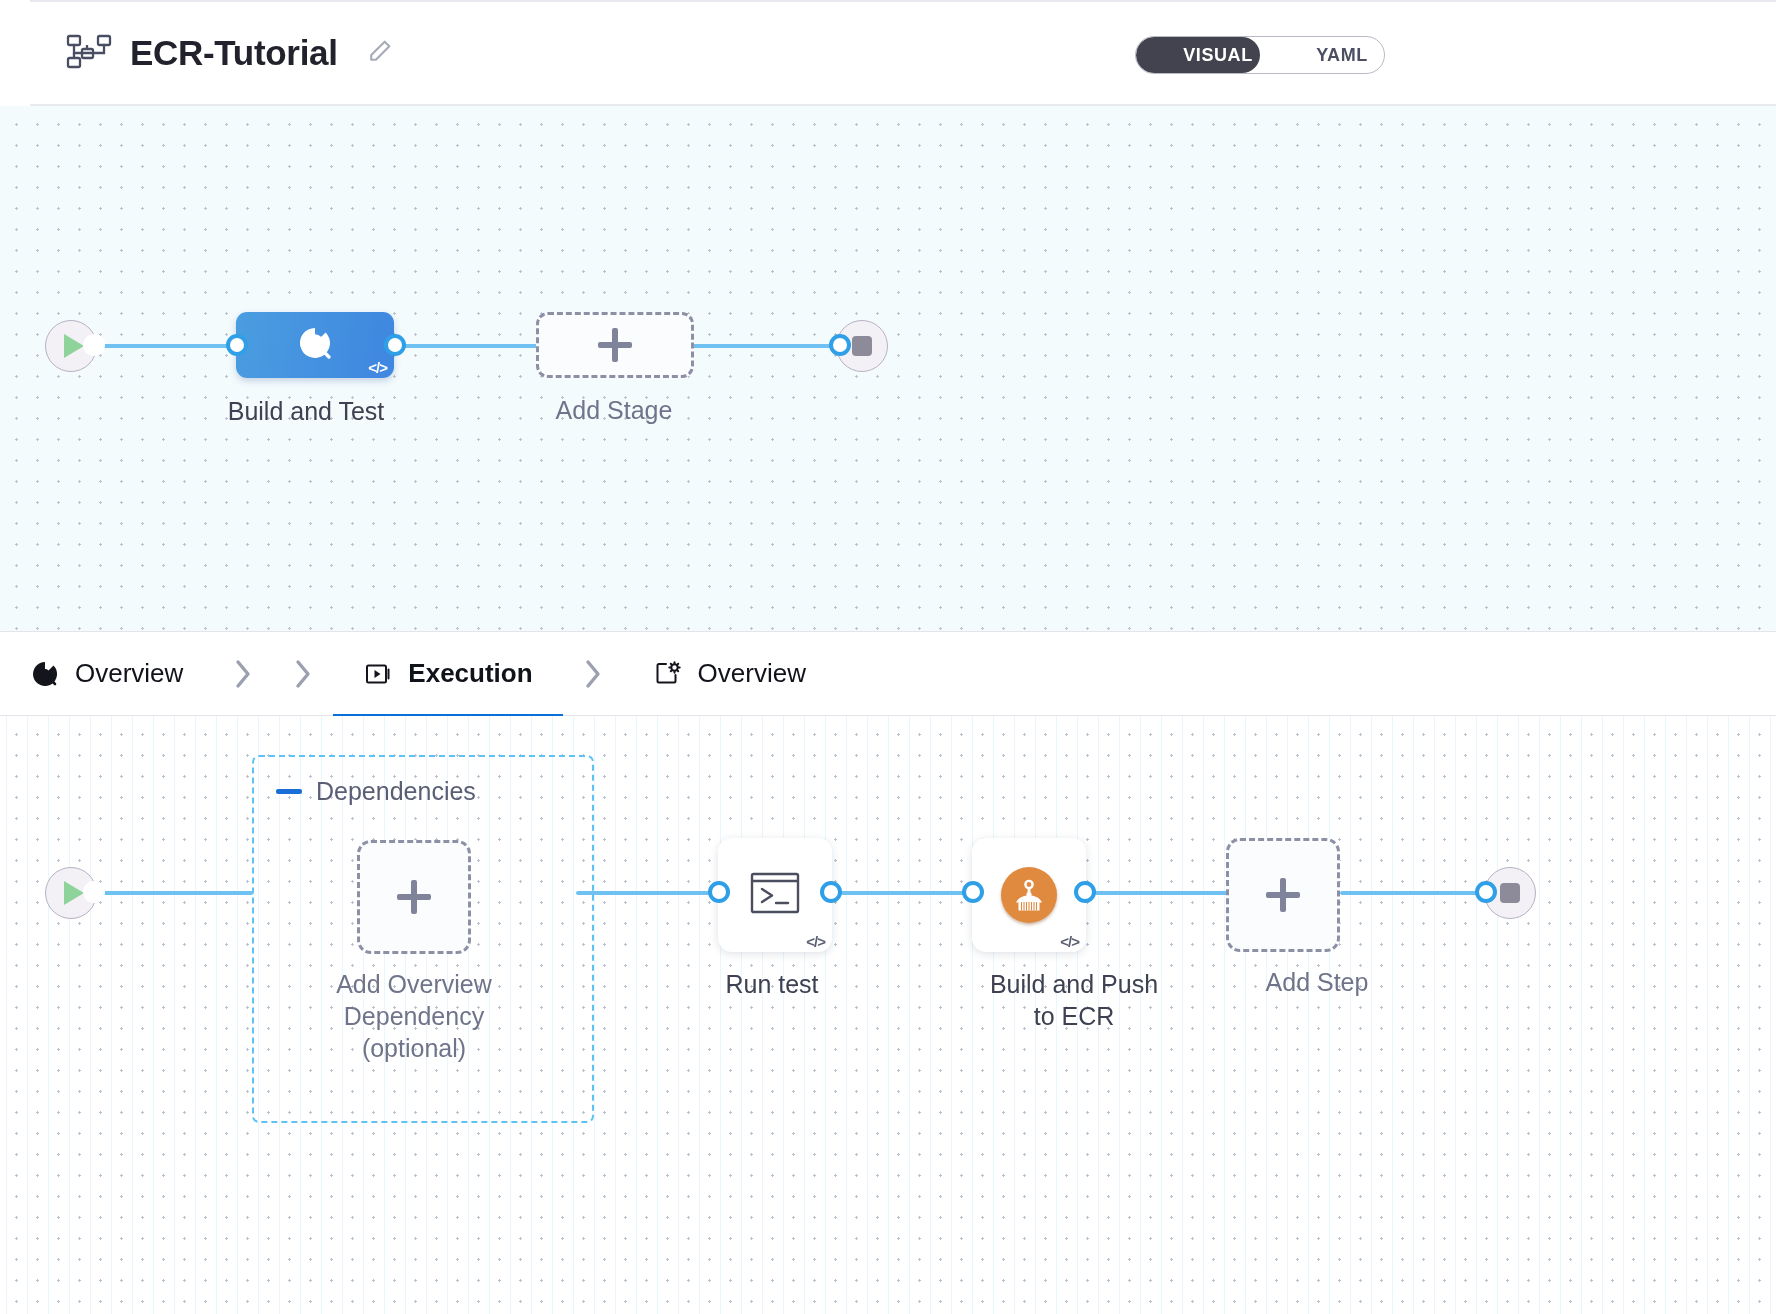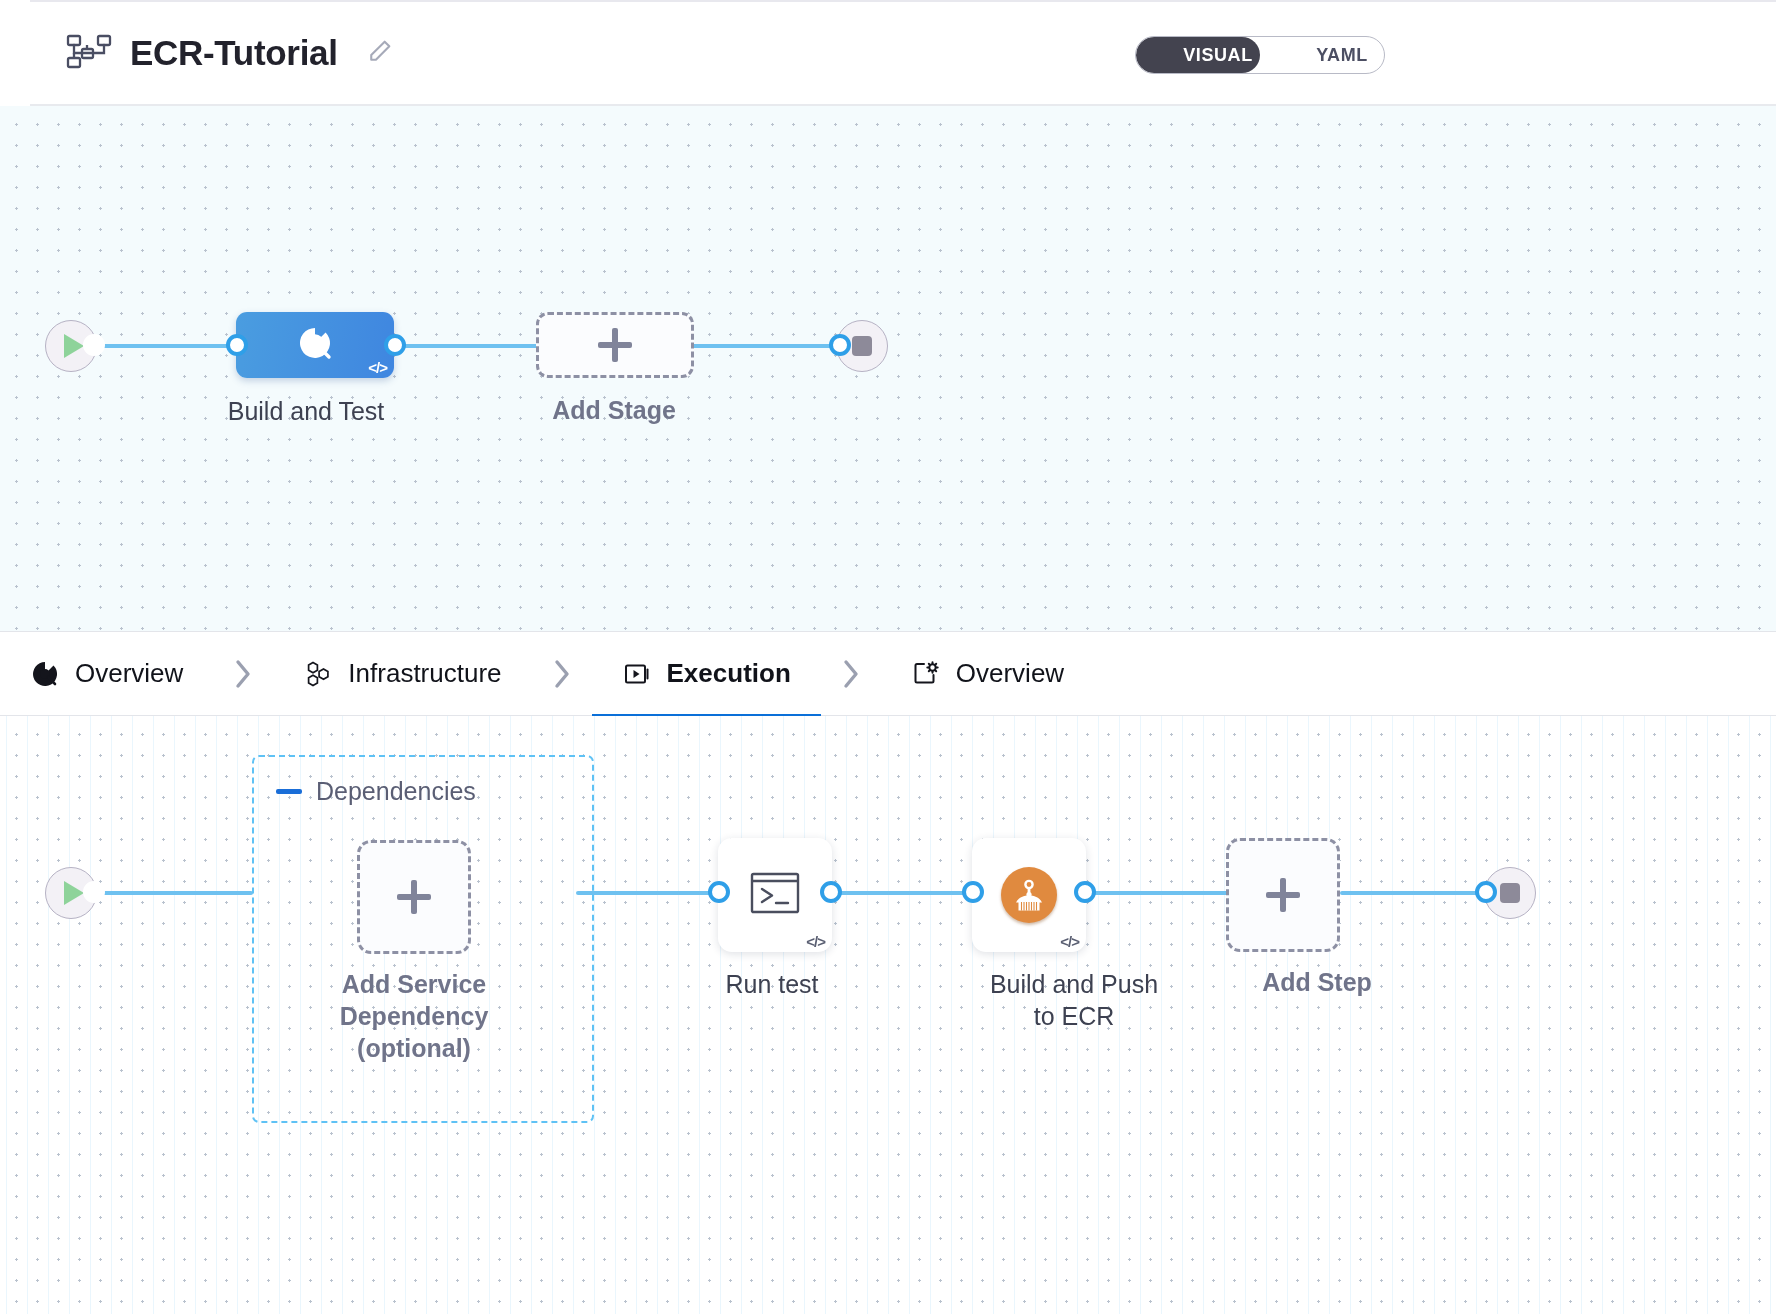--- a/index.html
+++ b/index.html
@@ -159,21 +159,21 @@
     content:""; position: absolute; background: #80849a; border-radius: 2px;
   }
   .plus::before { left: 0; top: 14px; width: 34px; height: 6px; }
   .plus::after  { top: 0; left: 14px; width: 6px; height: 34px; }
 
   .node-label {
     position: absolute; width: 300px; text-align: center;
     font-size: 25px; color: #3d4151; line-height: 1.28;
     white-space: pre-line;
   }
-  .node-label.muted { color: #70748a; font-weight: bold; }
+  .node-label.muted { color: #70748a; }
 
   .step-box {
     width: 114px; height: 114px; border-radius: 14px;
     background: #ffffff;
     box-shadow: 0 2px 9px rgba(30,40,70,0.14);
     display: flex; align-items: center; justify-content: center;
     position: relative; cursor: pointer;
   }
 
   
@@ -287,30 +287,20 @@
       </span>
       <span class="tab-label">Overview</span>
     </div>
 
     <span class="tab-sep">
       <svg width="22" height="34" viewBox="0 0 22 34" fill="none" stroke="#9ba0b0" stroke-width="3.4" stroke-linecap="round" stroke-linejoin="round">
           <path d="M6 5 L16 17 L6 29"></path>
         </svg>
     </span>
 
-    <div class="tab">
-      <span class="tab-icon">
-        <svg width="30" height="30" viewBox="0 0 30 30" fill="none" stroke="#14151c" stroke-width="1.7">
-          <path d="M10 3.5 l4.4 2.6 v5.1 L10 13.8 5.6 11.2 V6.1 Z"></path>
-          <path d="M10 16.2 l4.4 2.6 v5.1 L10 26.5 5.6 23.9 v-5.1 Z"></path>
-          <path d="M20.5 10 l4.4 2.6 v5.1 l-4.4 2.6 -4.4 -2.6 v-5.1 Z"></path>
-        </svg>
-      </span>
-      <span class="tab-label">Infrastructure</span>
-    </div>
 
     <span class="tab-sep">
       <svg width="22" height="34" viewBox="0 0 22 34" fill="none" stroke="#9ba0b0" stroke-width="3.4" stroke-linecap="round" stroke-linejoin="round">
           <path d="M6 5 L16 17 L6 29"></path>
         </svg>
     </span>
 
     <div class="tab active">
       <span class="tab-icon">
         <svg width="30" height="30" viewBox="0 0 30 30" fill="none" stroke="#14151c" stroke-width="2">
@@ -360,21 +350,21 @@
         <span class="play-tri"></span>
       </div>
     </div>
     <div class="port plain" style="left:83px; top:165px;"></div>
 
     <div class="node" style="left:357px; top:124px;">
       <div class="add-box square">
         <span class="plus"></span>
       </div>
     </div>
-    <div class="node-label muted" style="left:264px; top:252px;">Add Service Dependency
+    <div class="node-label muted" style="left:264px; top:252px;">Add Overview Dependency
 (optional)</div>
 
     <div class="node" style="left:718px; top:122px;">
       <div class="step-box">
         <span>
           <svg width="52" height="46" viewBox="0 0 52 46" fill="none" stroke="#4a4e5e" stroke-width="2.4">
             <rect x="3" y="4" width="46" height="38" rx="1.6"></rect>
             <line x1="3" y1="11" x2="49" y2="11"></line>
             <path d="M13 19 L23 25.5 L13 32" stroke-linecap="round" stroke-linejoin="round"></path>
             <line x1="27" y1="33" x2="39" y2="33" stroke-linecap="round"></line>

